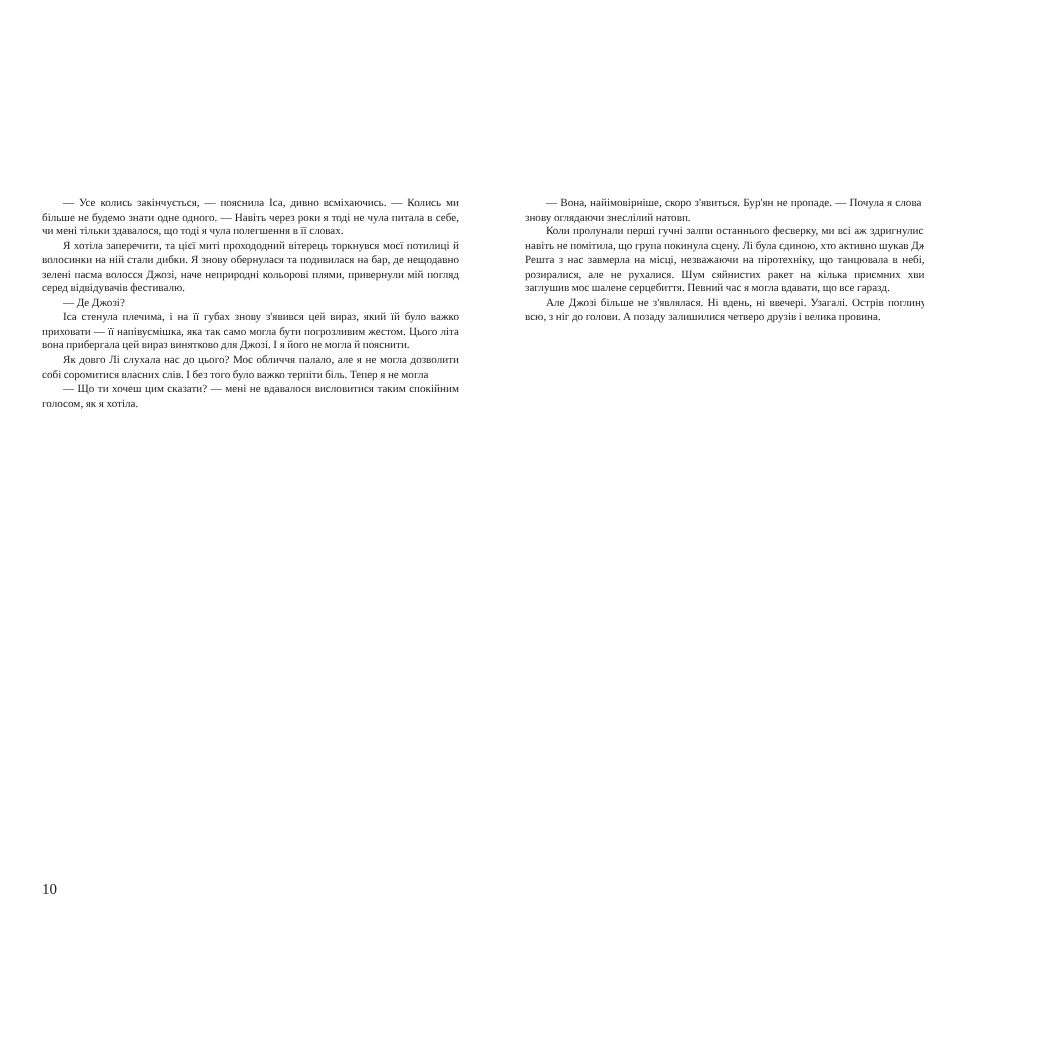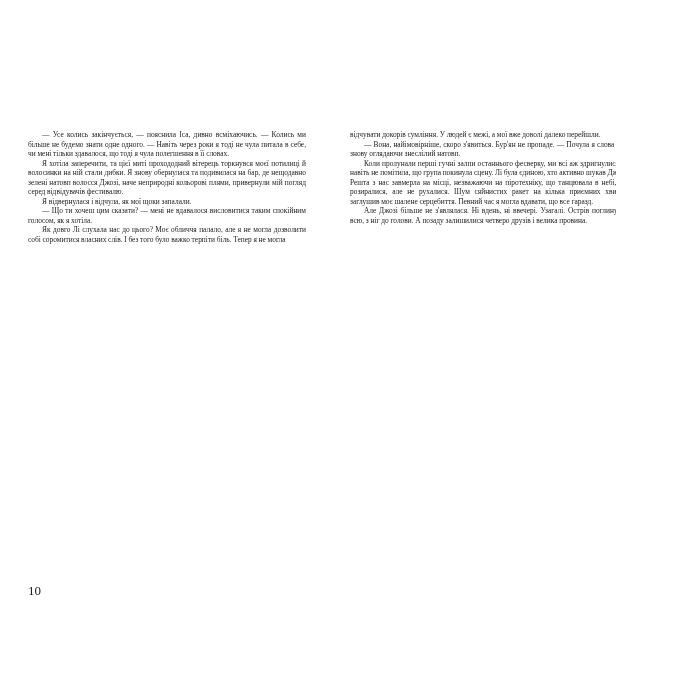--- a/index.html
+++ b/index.html
@@ -50,43 +50,43 @@
     line-height: 9.55px;
     letter-spacing: 0.01px;
     hyphens: manual;
     word-spacing: -0.15px;
   }
   .col p.no-indent {
     text-indent: 0;
   }
   .folio {
     position: absolute;
-    font-size: 13px;
+    font-size: 10px;
     color: #1a1a1a;
     left: 28px;
     bottom: 101px;
     font-family: Liberation Serif, serif;
   }
 </style>
 </head>
 <body>
 
 <div class="page">
   <div class="spread">
 
     <div class="col col-left">
       <p>— Усе колись закінчується, — пояснила Іса, дивно всмі­хаючись. — Колись ми більше не будемо знати одне од­ного. — Навіть через роки я тоді не чула питала в себе, чи мені тільки здавалося, що тоді я чула полегшення в її словах.</p>
-      <p>Я хотіла заперечити, та цієї миті прохододний вітерець торкнувся моєї потилиці й волосинки на ній ста­ли дибки. Я знову обернулася та подивилася на бар, де нещодавно зелені натовп волосся Джозі, наче неприродні кольорові плями, привернули мій погляд серед відвідувачів фестивалю.</p>
-      <p>Я відвернулася і відчула, як мої щоки запалали.</p>
+      <p>Я хотіла заперечити, та цієї миті прохододний вітерець торкнувся моєї потилиці й волосинки на ній ста­ли дибки. Я знову обернулася та подивилася на бар, де нещодавно зелені пасма волосся Джозі, наче неприродні кольорові плями, привернули мій погляд серед відвідувачів фестивалю.</p>
+      <p>— Де Джозі?</p>
+      <p>Іса стенула плечима, і на її губах знову з'явився цей вираз, який їй було важко приховати — її напівусмішка, яка так само могла бути погрозливим жестом. Цього літа вона прибергала цей вираз винятково для Джозі. І я його не могла й пояснити.</p>
+      <p>Як довго Лі слухала нас до цього? Моє обличчя пала­ло, але я не могла дозволити собі соромитися власних слів. І без того було важко терпіти біль. Тепер я не могла</p>
       <p>— Що ти хочеш цим сказати? — мені не вдавалося ви­словитися таким спокійним голосом, як я хотіла.</p>
-      <p>Як довго Лі слухала нас до цього? Моє обличчя пала­ло, але я не могла дозволити собі соромитися власних слів. І без того було важко терпіти біль. Тепер я не могла</p>
     </div>
 
     <div class="col col-right">
-      <p class="no-indent">відчувати докорів сумління. У людей є межі, а мої вже доволі далеко перейшли.</p>
       <p>— Вона, найімовірніше, скоро з'явиться. Бур'ян не про­паде. — Почула я слова Іси, знову оглядаючи знеслілий натовп.</p>
       <p>Коли пролунали перші гучні залпи останнього фесверку, ми всі аж здригнулися. Я навіть не помітила, що група покинула сцену. Лі була єдиною, хто активно шукав Джозі. Решта з нас завмерла на місці, незважаючи на піротехніку, що танцювала в небі, ми розиралися, але не рухалися. Шум сяйнистих ракет на кілька приємних хвилин заглушив моє шалене серцебиття. Певний час я могла вдавати, що все гаразд.</p>
       <p>Але Джозі більше не з'являлася. Ні вдень, ні ввечері. Узагалі. Острів поглинув її всю, з ніг до голови. А позаду залишилися четверо друзів і велика провина.</p>
     </div>
 
   </div>
   <div class="folio">10</div>
 </div>
 
 </body></html>

